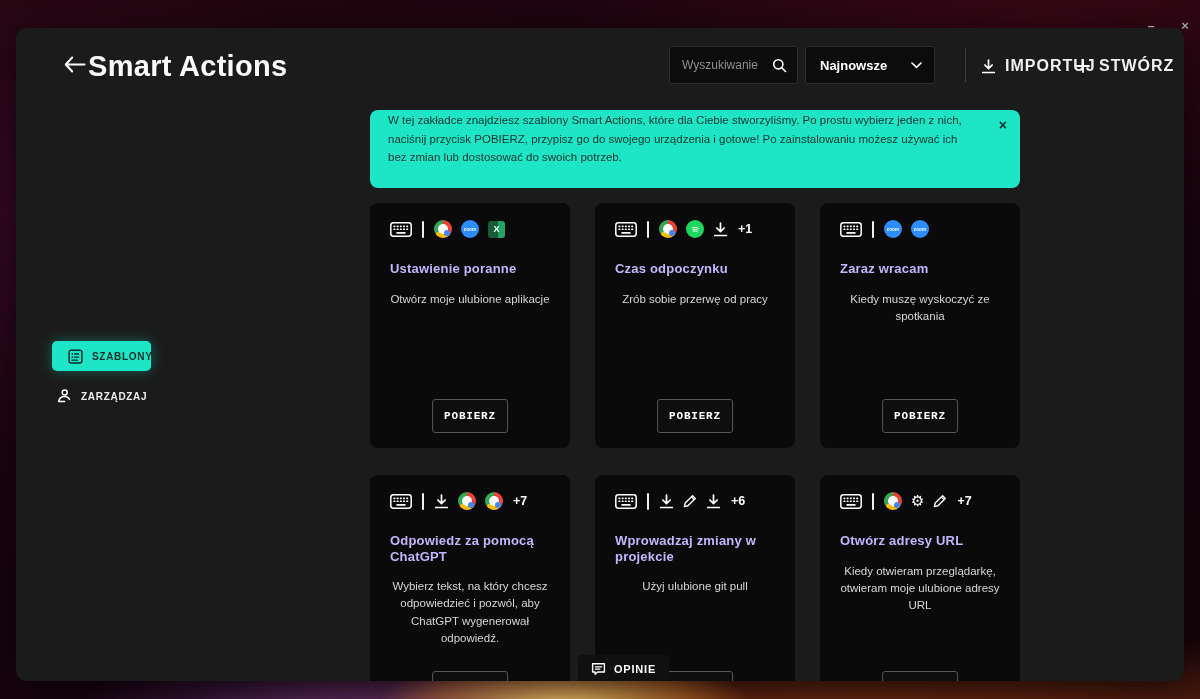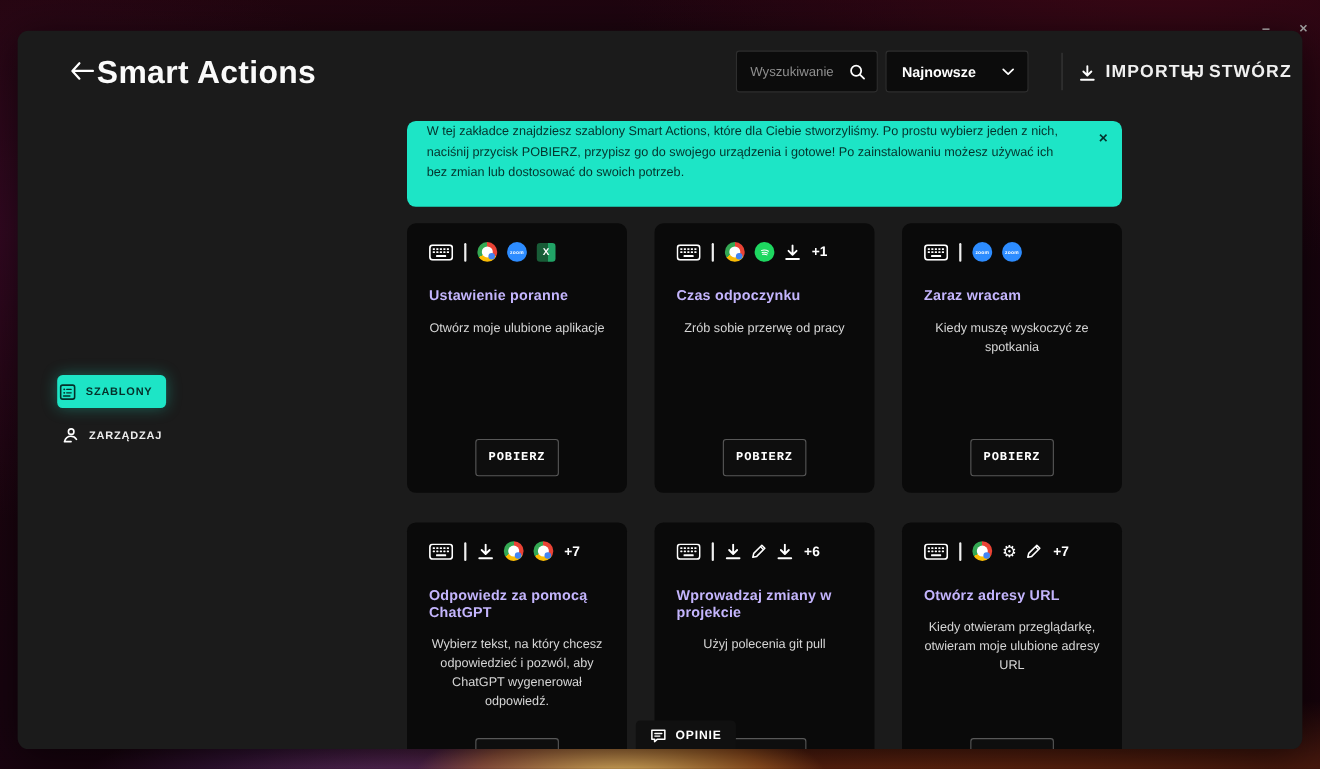--- a/index.html
+++ b/index.html
@@ -55,21 +55,21 @@
   .banner { position:absolute; left:354px; top:82px; width:650px; height:78px;
     background:#1de5c6; border-radius:8px; color:#04332c;
     font-size:11.5px; line-height:1.62; padding:1px 46px 12px 18px; }
   .banner-close { position:absolute; right:13px; top:8px; font-size:14px; font-weight:bold;
     color:#04332c; cursor:pointer; line-height:1; }
 
   
   .side-item { position:absolute; display:flex; align-items:center; gap:9px; cursor:pointer; }
   .side-item .lbl { font-size:10px; font-weight:bold; letter-spacing:0.7px; }
   .side-item.active { left:36px; top:313px; width:99px; height:30px; background:#1de5c6;
-    border-radius:5px; padding-left:2px; color:#05302a;
+    border-radius:5px; padding-left:16px; color:#05302a;
     box-shadow:0 0 14px rgba(29,229,198,0.35); }
   .side-item.plain { left:40px; top:355px; height:26px; color:#ededed; }
 
   
   .card { position:absolute; width:200px; height:245px; background:#0a0a0a;
     border-radius:8px; padding:17px 20px; }
   .r1 { top:175px; } .r2 { top:447px; }
   .c1 { left:354px; } .c2 { left:579px; } .c3 { left:804px; }
 
   .icon-row { display:flex; align-items:center; gap:9px; height:18px; }
@@ -369,21 +369,21 @@
             </svg>
           </span><span class="ci download">
             <svg width="15" height="15" viewBox="0 0 14 14">
               <path d="M7 1v7.6M3.6 5.6L7 9L10.4 5.6" stroke="#fff" stroke-width="1.6" fill="none" stroke-linecap="round" stroke-linejoin="round"></path>
               <path d="M1.6 12.6h10.8" stroke="#fff" stroke-width="1.6" stroke-linecap="round"></path>
             </svg>
           </span></span>
       <span class="plus-badge">+6</span>
     </div>
     <div class="card-title">Wprowadzaj zmiany w projekcie</div>
-    <div class="card-sub">Użyj polecenia git pull</div>
+    <div class="card-sub">Użyj ulubione git pull</div>
     <button class="download-btn">POBIERZ</button>
   </div>
 
   <div class="card r2 c3">
     <div class="icon-row">
       <span style="display:contents"><span class="ci keyboard">
             <svg width="22" height="15" viewBox="0 0 22 15">
               <rect x="0.8" y="0.8" width="20.4" height="13.4" rx="2.6" fill="none" stroke="#fff" stroke-width="1.5"></rect>
               <g fill="#fff">
                 <rect x="3.4" y="3.6" width="2" height="1.6" rx="0.4"></rect>

